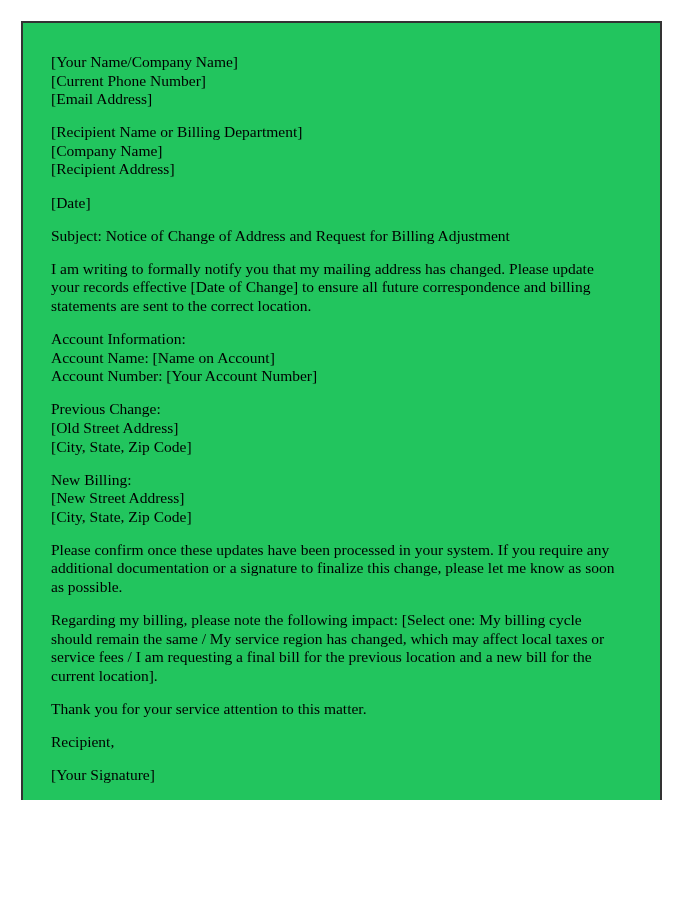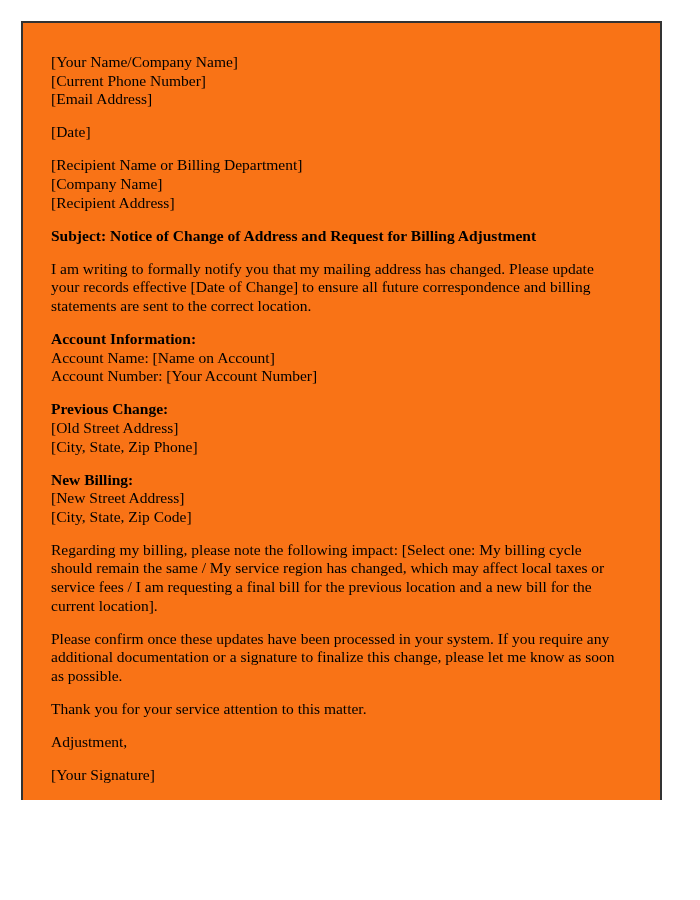--- a/index.html
+++ b/index.html
@@ -10,60 +10,60 @@
     background: #ffffff;
     font-family: "Liberation Serif", "DejaVu Serif", serif;
   }
   .letter-page {
     position: absolute;
     left: 21px;
     top: 21px;
     width: 641px;
     height: 779px;
     box-sizing: border-box;
-    background: #f97316;
+    background: #22c55e;
     border: 2px solid #333333;
     border-bottom: none;
     padding: 30px 17px 0 28px;
     overflow: hidden;
     color: #000000;
     font-size: 15.5px;
     line-height: 18.6px;
   }
   .para {
     margin: 0 0 14.5px 0;
     white-space: pre-line;
   }
-  .bold { font-weight: bold; }
+  .bold { font-weight: normal; }
   .block { display: block; }
 </style>
 </head>
 <body>
 
 <div class="letter-page">
   <p class="para">[Your Name/Company Name]
 [Current Phone Number]
 [Email Address]</p>
-  <p class="para">[Date]</p>
   <p class="para">[Recipient Name or Billing Department]
 [Company Name]
 [Recipient Address]</p>
+  <p class="para">[Date]</p>
   <p class="para bold">Subject: Notice of Change of Address and Request for Billing Adjustment</p>
   <p class="para">I am writing to formally notify you that my mailing address has changed. Please update
 your records effective [Date of Change] to ensure all future correspondence and billing
 statements are sent to the correct location.</p>
   <p class="para"><span class="block bold">Account Information:</span><span class="block">Account Name: [Name on Account]
 Account Number: [Your Account Number]</span></p>
   <p class="para"><span class="block bold">Previous Change:</span><span class="block">[Old Street Address]
-[City, State, Zip Phone]</span></p>
+[City, State, Zip Code]</span></p>
   <p class="para"><span class="block bold">New Billing:</span><span class="block">[New Street Address]
 [City, State, Zip Code]</span></p>
+  <p class="para">Please confirm once these updates have been processed in your system. If you require any
+additional documentation or a signature to finalize this change, please let me know as soon
+as possible.</p>
   <p class="para">Regarding my billing, please note the following impact: [Select one: My billing cycle
 should remain the same / My service region has changed, which may affect local taxes or
 service fees / I am requesting a final bill for the previous location and a new bill for the
 current location].</p>
-  <p class="para">Please confirm once these updates have been processed in your system. If you require any
-additional documentation or a signature to finalize this change, please let me know as soon
-as possible.</p>
   <p class="para">Thank you for your service attention to this matter.</p>
-  <p class="para">Adjustment,</p>
+  <p class="para">Recipient,</p>
   <p class="para">[Your Signature]</p>
 </div>
 
 </body></html>

